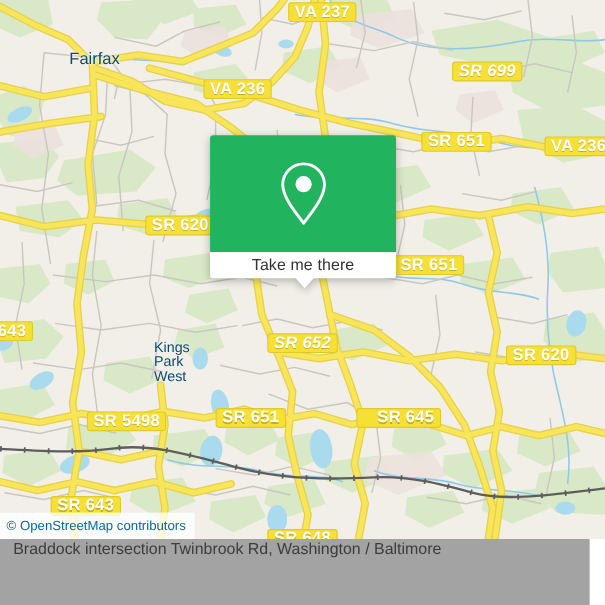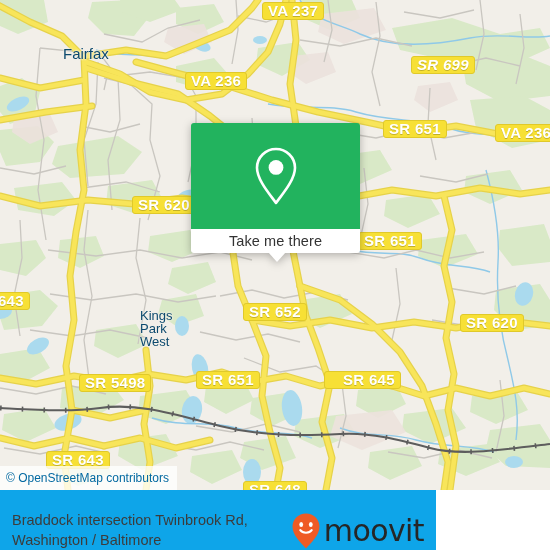--- a/index.html
+++ b/index.html
@@ -108,24 +108,24 @@
     width: 0; height: 0;
     border-left: 9px solid transparent;
     border-right: 9px solid transparent;
     border-top: 10px solid #ffffff;
   }
 
   
   #footer {
     position: absolute;
     left: 0; top: 490px;
-    width: 436px; height: 60px;
-    background: #0ea5e9;
+    width: 536px; height: 60px;
+    background: #a3a3a3;
     display: flex;
-    align-items: flex-end;
+    align-items: flex-start;
     z-index: 25;
   }
   #footer-title {
     flex: 1;
     padding: 0 10px 0 12px;
     color: #3c3c3c;
     font-size: 14.5px;
     line-height: 20px;
   }
   #footer-brand {
@@ -348,21 +348,21 @@
 West</div>
 
     <div class="shield" style="left:262px; top:2px;">VA 237</div>
     <div class="shield" style="left:411px; top:56px;font-style:italic;">SR 699</div>
     <div class="shield" style="left:185px; top:72px;">VA 236</div>
     <div class="shield" style="left:383px; top:120px;">SR 651</div>
     <div class="shield" style="left:495px; top:124px;">VA 236</div>
     <div class="shield" style="left:132px; top:196px;">SR 620</div>
     <div class="shield" style="left:-34px; top:292px;">SR 643</div>
     <div class="shield" style="left:358px; top:232px;">SR 651</div>
-    <div class="shield" style="left:243px; top:303px;">SR 652</div>
+    <div class="shield" style="left:243px; top:303px;font-style:italic;">SR 652</div>
     <div class="shield" style="left:460px; top:314px;">SR 620</div>
     <div class="shield" style="left:79px; top:374px;text-align:right;">SR 5498</div>
     <div class="shield" style="left:196px; top:371px;">SR 651</div>
     <div class="shield" style="left:324px; top:371px;padding-left:18px;">SR 645</div>
     <div class="shield" style="left:46px; top:451px;">SR 643</div>
     <div class="shield" style="left:243px; top:481px;">SR 648</div>
 
     <div id="attribution">© OpenStreetMap contributors</div>
 
     <div id="popup">
@@ -374,24 +374,15 @@
       </div>
       <div id="popup-foot">
         <span id="popup-foot-label">Take me there</span>
         <div id="popup-tail"></div>
       </div>
     </div>
   </div>
 
   <div id="footer">
     <div id="footer-title">Braddock intersection Twinbrook Rd, Washington / Baltimore</div>
-    <div id="footer-brand">
-      <svg width="30" height="38" viewBox="0 0 30 38">
-        <path d="M15 1.5 C 7.5 1.5, 1.5 7.4, 1.5 14.6 C 1.5 23.4, 10.2 31.2, 15 36.5 C 19.8 31.2, 28.5 23.4, 28.5 14.6 C 28.5 7.4, 22.5 1.5, 15 1.5 Z" fill="#ef5b25"></path>
-        <ellipse cx="10.2" cy="12.6" rx="1.9" ry="2.5" fill="#ffffff"></ellipse>
-        <ellipse cx="19.8" cy="12.6" rx="1.9" ry="2.5" fill="#ffffff"></ellipse>
-        <path d="M9.3 18.2 C 11.6 21.6, 18.4 21.6, 20.7 18.2" fill="none" stroke="#ffffff" stroke-width="2.1" stroke-linecap="round"></path>
-      </svg>
-      <span id="brand-word">moovit</span>
-    </div>
   </div>
 
 </div>
 
 </body></html>

